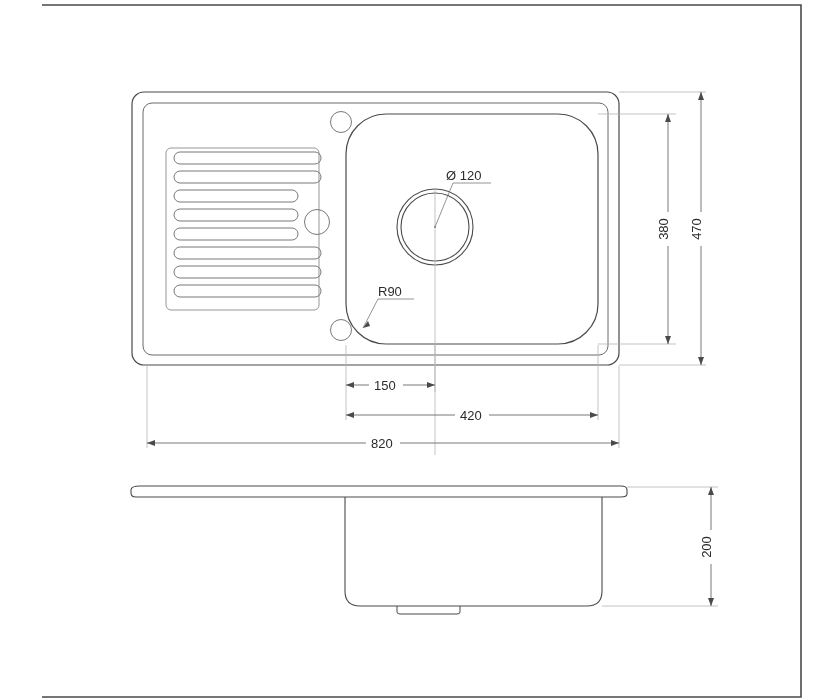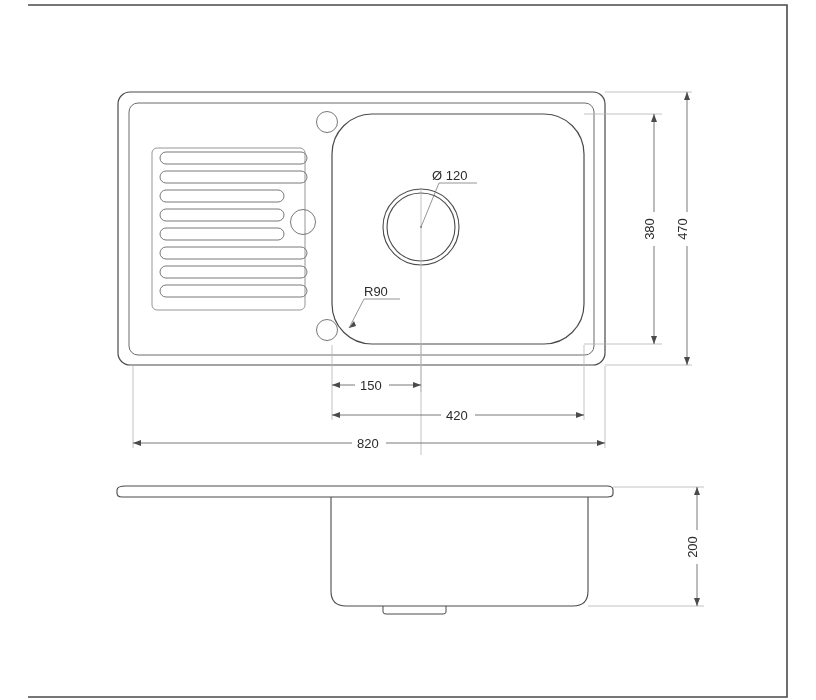--- a/index.html
+++ b/index.html
@@ -1,18 +1,18 @@
 <!DOCTYPE html>
 <html><head>
 <meta charset="utf-8">
 <style>
   html,body{margin:0;padding:0;background:#ffffff;}
   body{width:816px;height:700px;position:relative;overflow:hidden;
        font-family:"Liberation Sans",sans-serif;color:#2b2b2b;}
-  #drawing-root{position:absolute;left:0;top:0;width:652px;height:700px;}
+  #drawing-root{position:absolute;left:14px;top:0;width:652px;height:700px;}
   svg{display:block;}
   .dim-text{font-family:"Liberation Sans",sans-serif;font-size:13px;fill:#2b2b2b;}
 </style>
 </head>
 <body>
 
 <div id="drawing-root">
 <svg width="816" height="700" viewBox="0 0 816 700" xmlns="http://www.w3.org/2000/svg">
 
   <rect x="0" y="0" width="816" height="700" fill="#ffffff"></rect>

